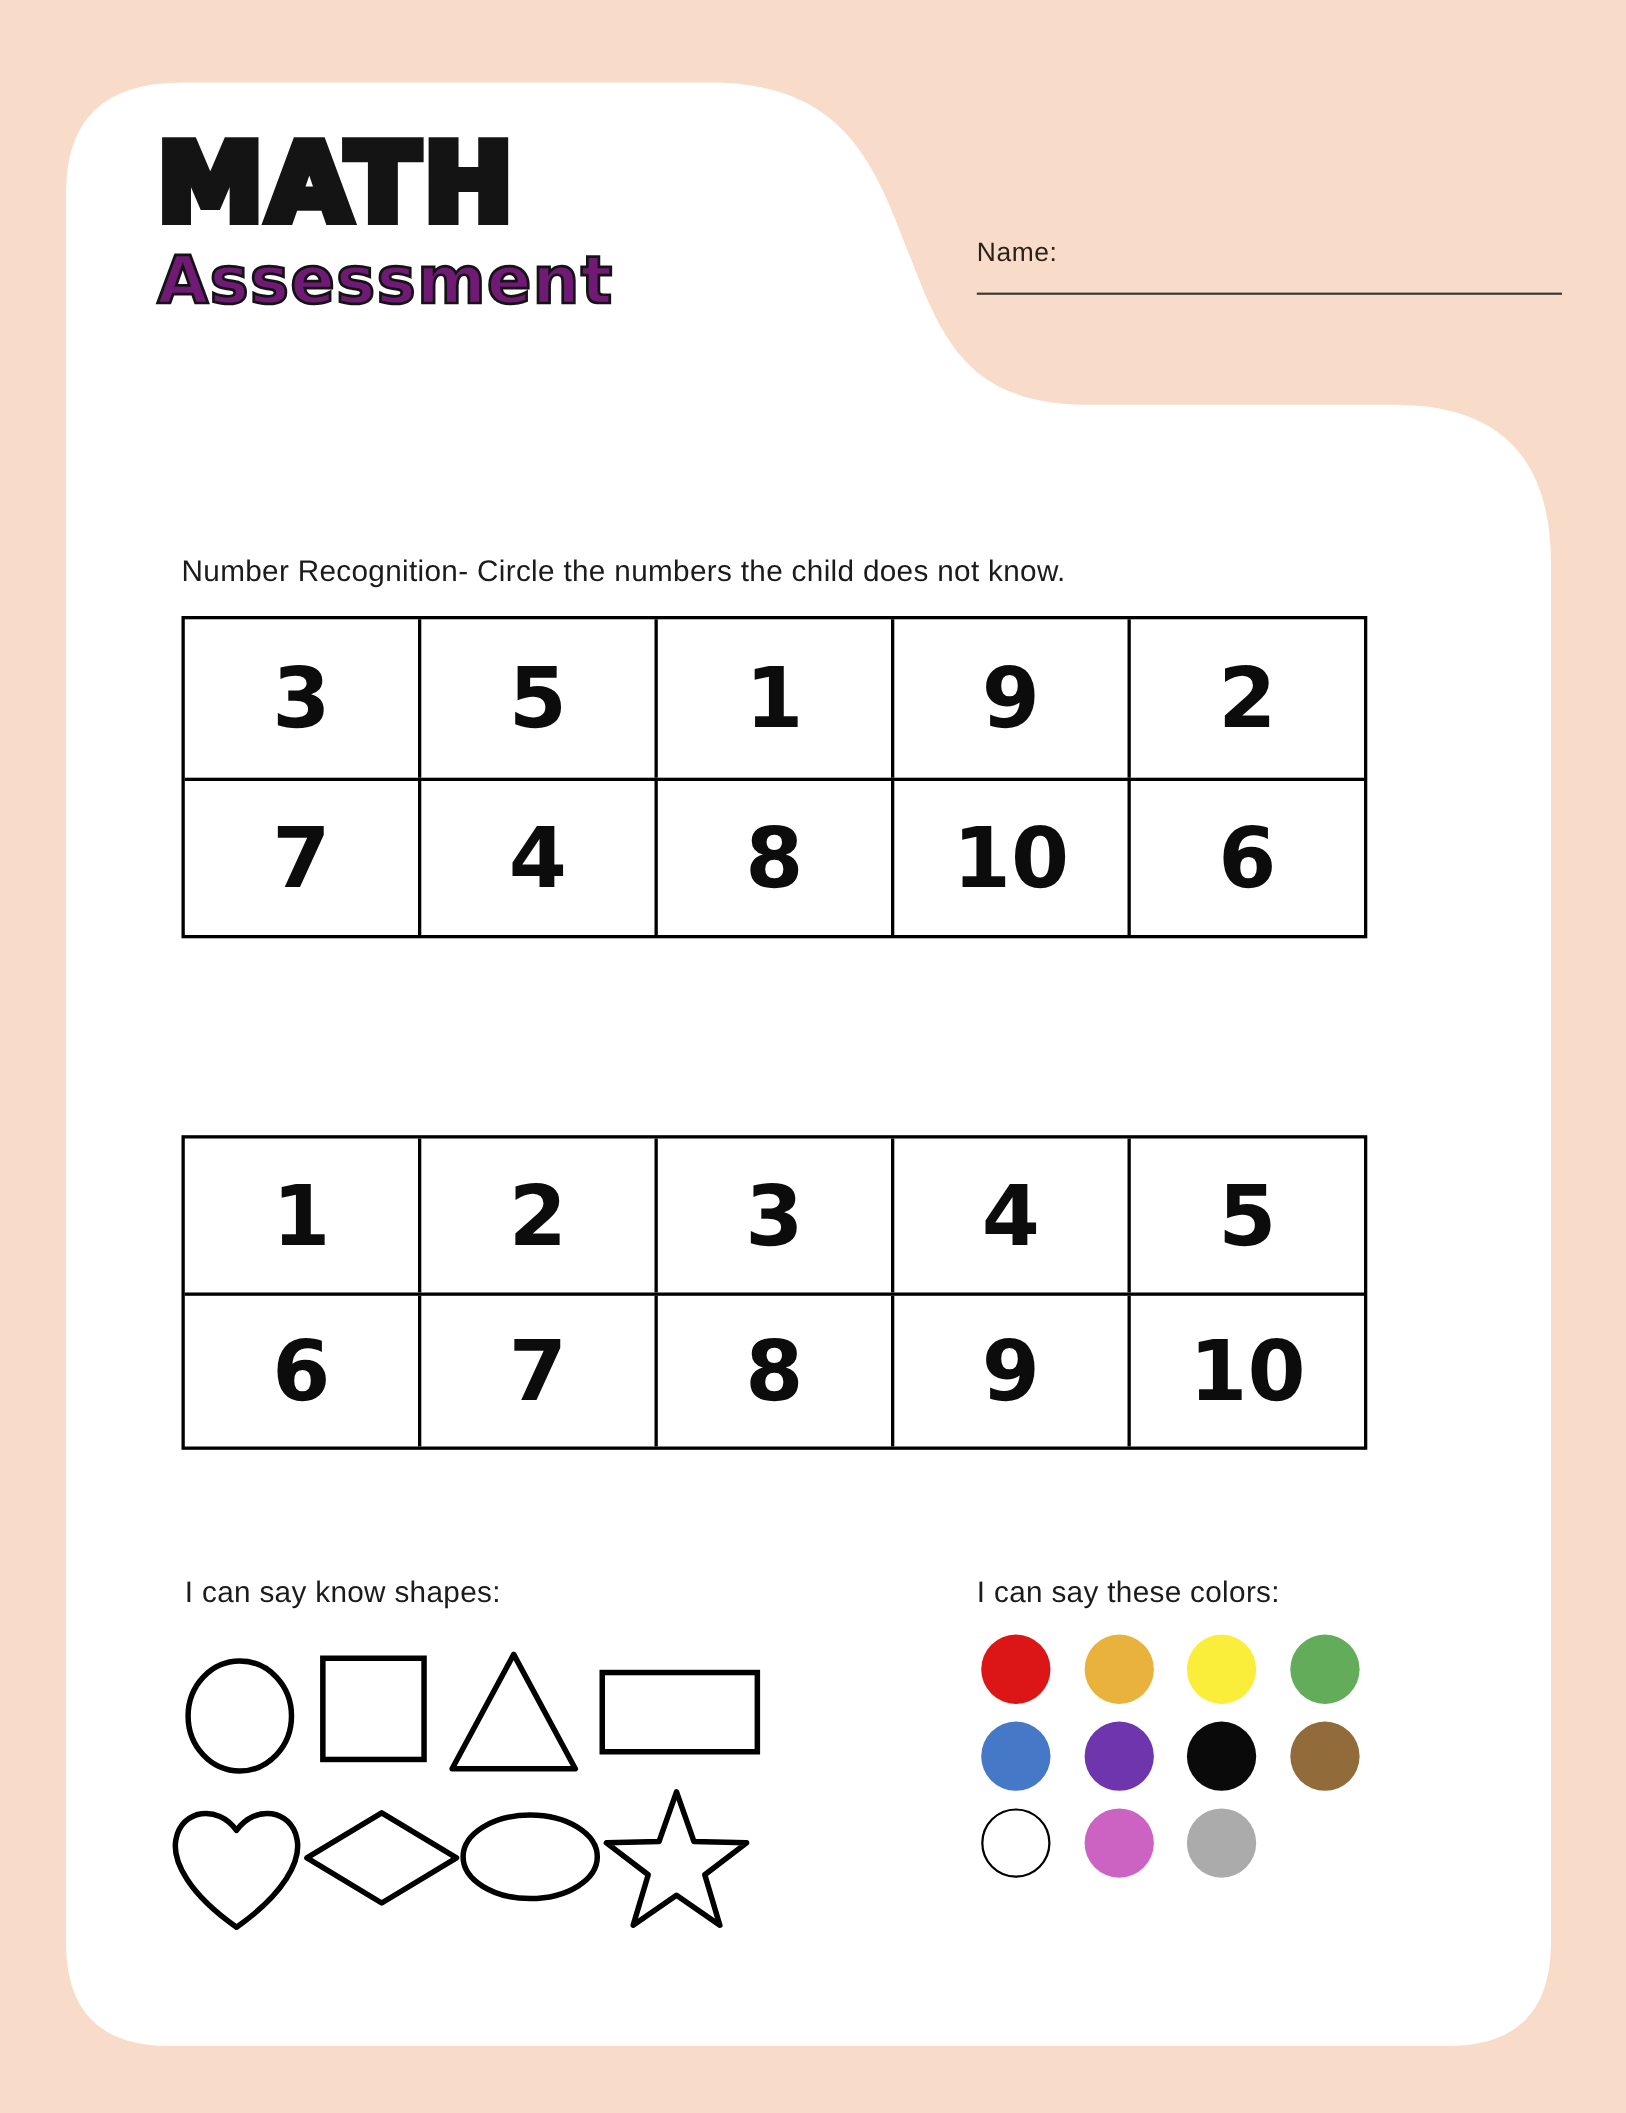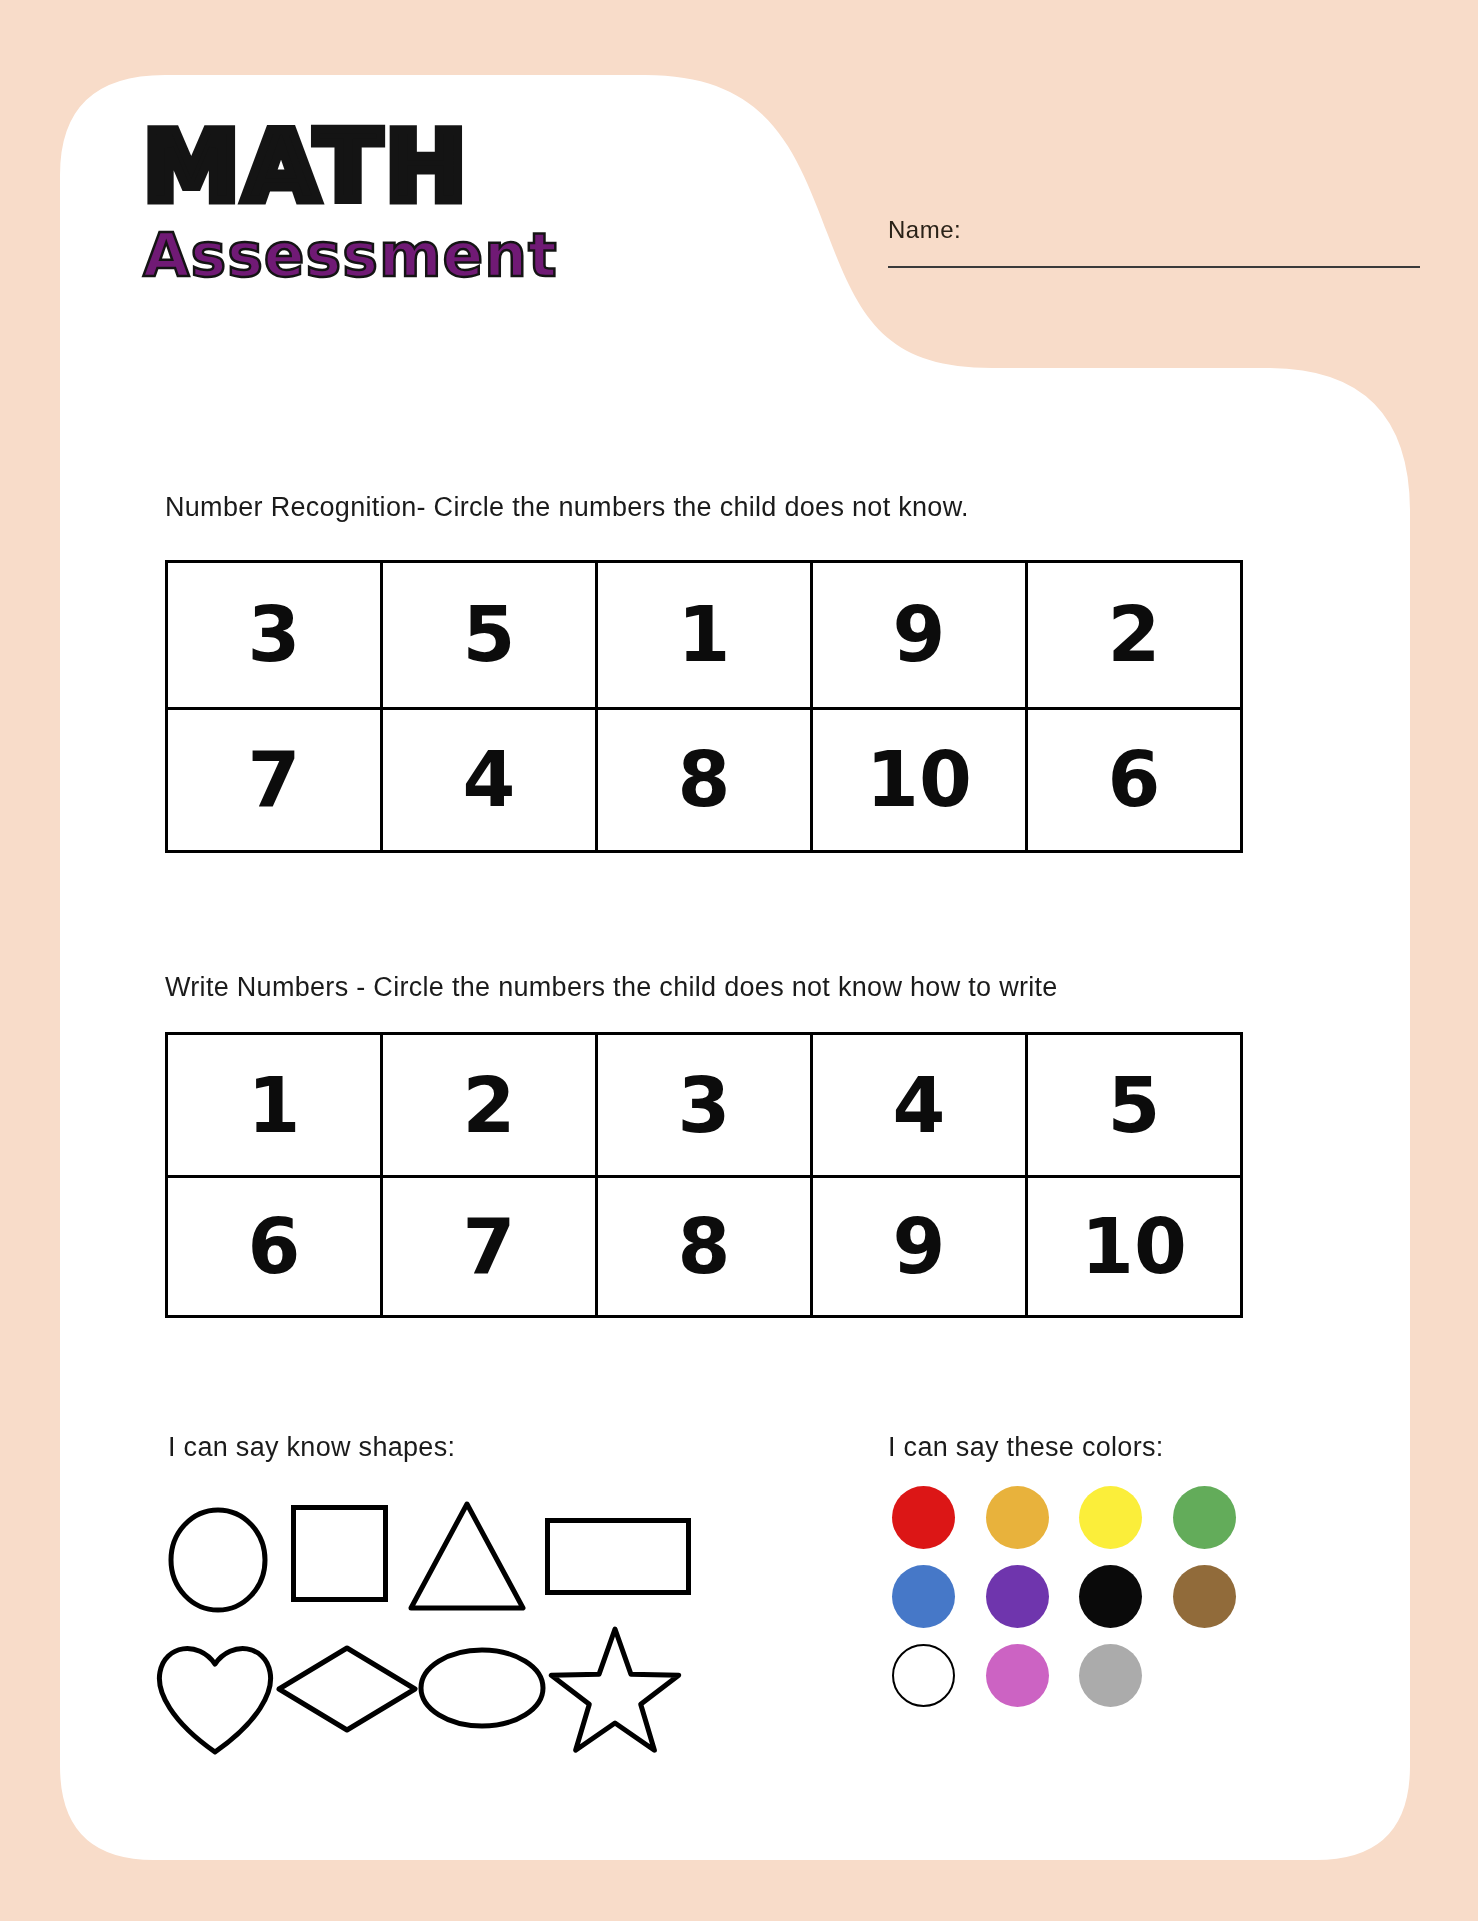--- a/index.html
+++ b/index.html
@@ -29,21 +29,21 @@
   }
   .name-line {
     position:absolute; left:888px; top:226px; width:532px; height:42px;
     border-bottom:2px solid #3a3a3a; background:transparent;
   }
 
   
   .instruction {
     position:absolute; font-size:27px; color:#1b1b1b; letter-spacing:0.3px;
   }
-  #instr1 { left:165px; top:492px; }
+  #instr1 { left:165px; top:504px; }
   #instr2 { left:165px; top:972px; }
   #shapes-label { left:168px; top:1432px; }
   #colors-label { left:888px; top:1432px;text-align:center; }
 
   
   .num-table { position:absolute; left:165px; width:1078px; border:3px solid #000; background:#fff; }
   #table1 { top:560px; height:293px; }
   #table2 { top:1032px; height:286px; }
   .num-row { display:flex; width:100%; height:50%; }
   .num-row + .num-row { border-top:3px solid #000; }
@@ -99,21 +99,20 @@
       </div>
       <div class="num-row">
         <div class="num-cell">7</div>
         <div class="num-cell">4</div>
         <div class="num-cell">8</div>
         <div class="num-cell">10</div>
         <div class="num-cell">6</div>
       </div>
     </div>
 
-  <div class="instruction" id="instr2">Write Numbers - Circle the numbers the child does not know how to write</div>
   <div class="num-table" id="table2">
       <div class="num-row">
         <div class="num-cell">1</div>
         <div class="num-cell">2</div>
         <div class="num-cell">3</div>
         <div class="num-cell">4</div>
         <div class="num-cell">5</div>
       </div>
       <div class="num-row">
         <div class="num-cell">6</div>

